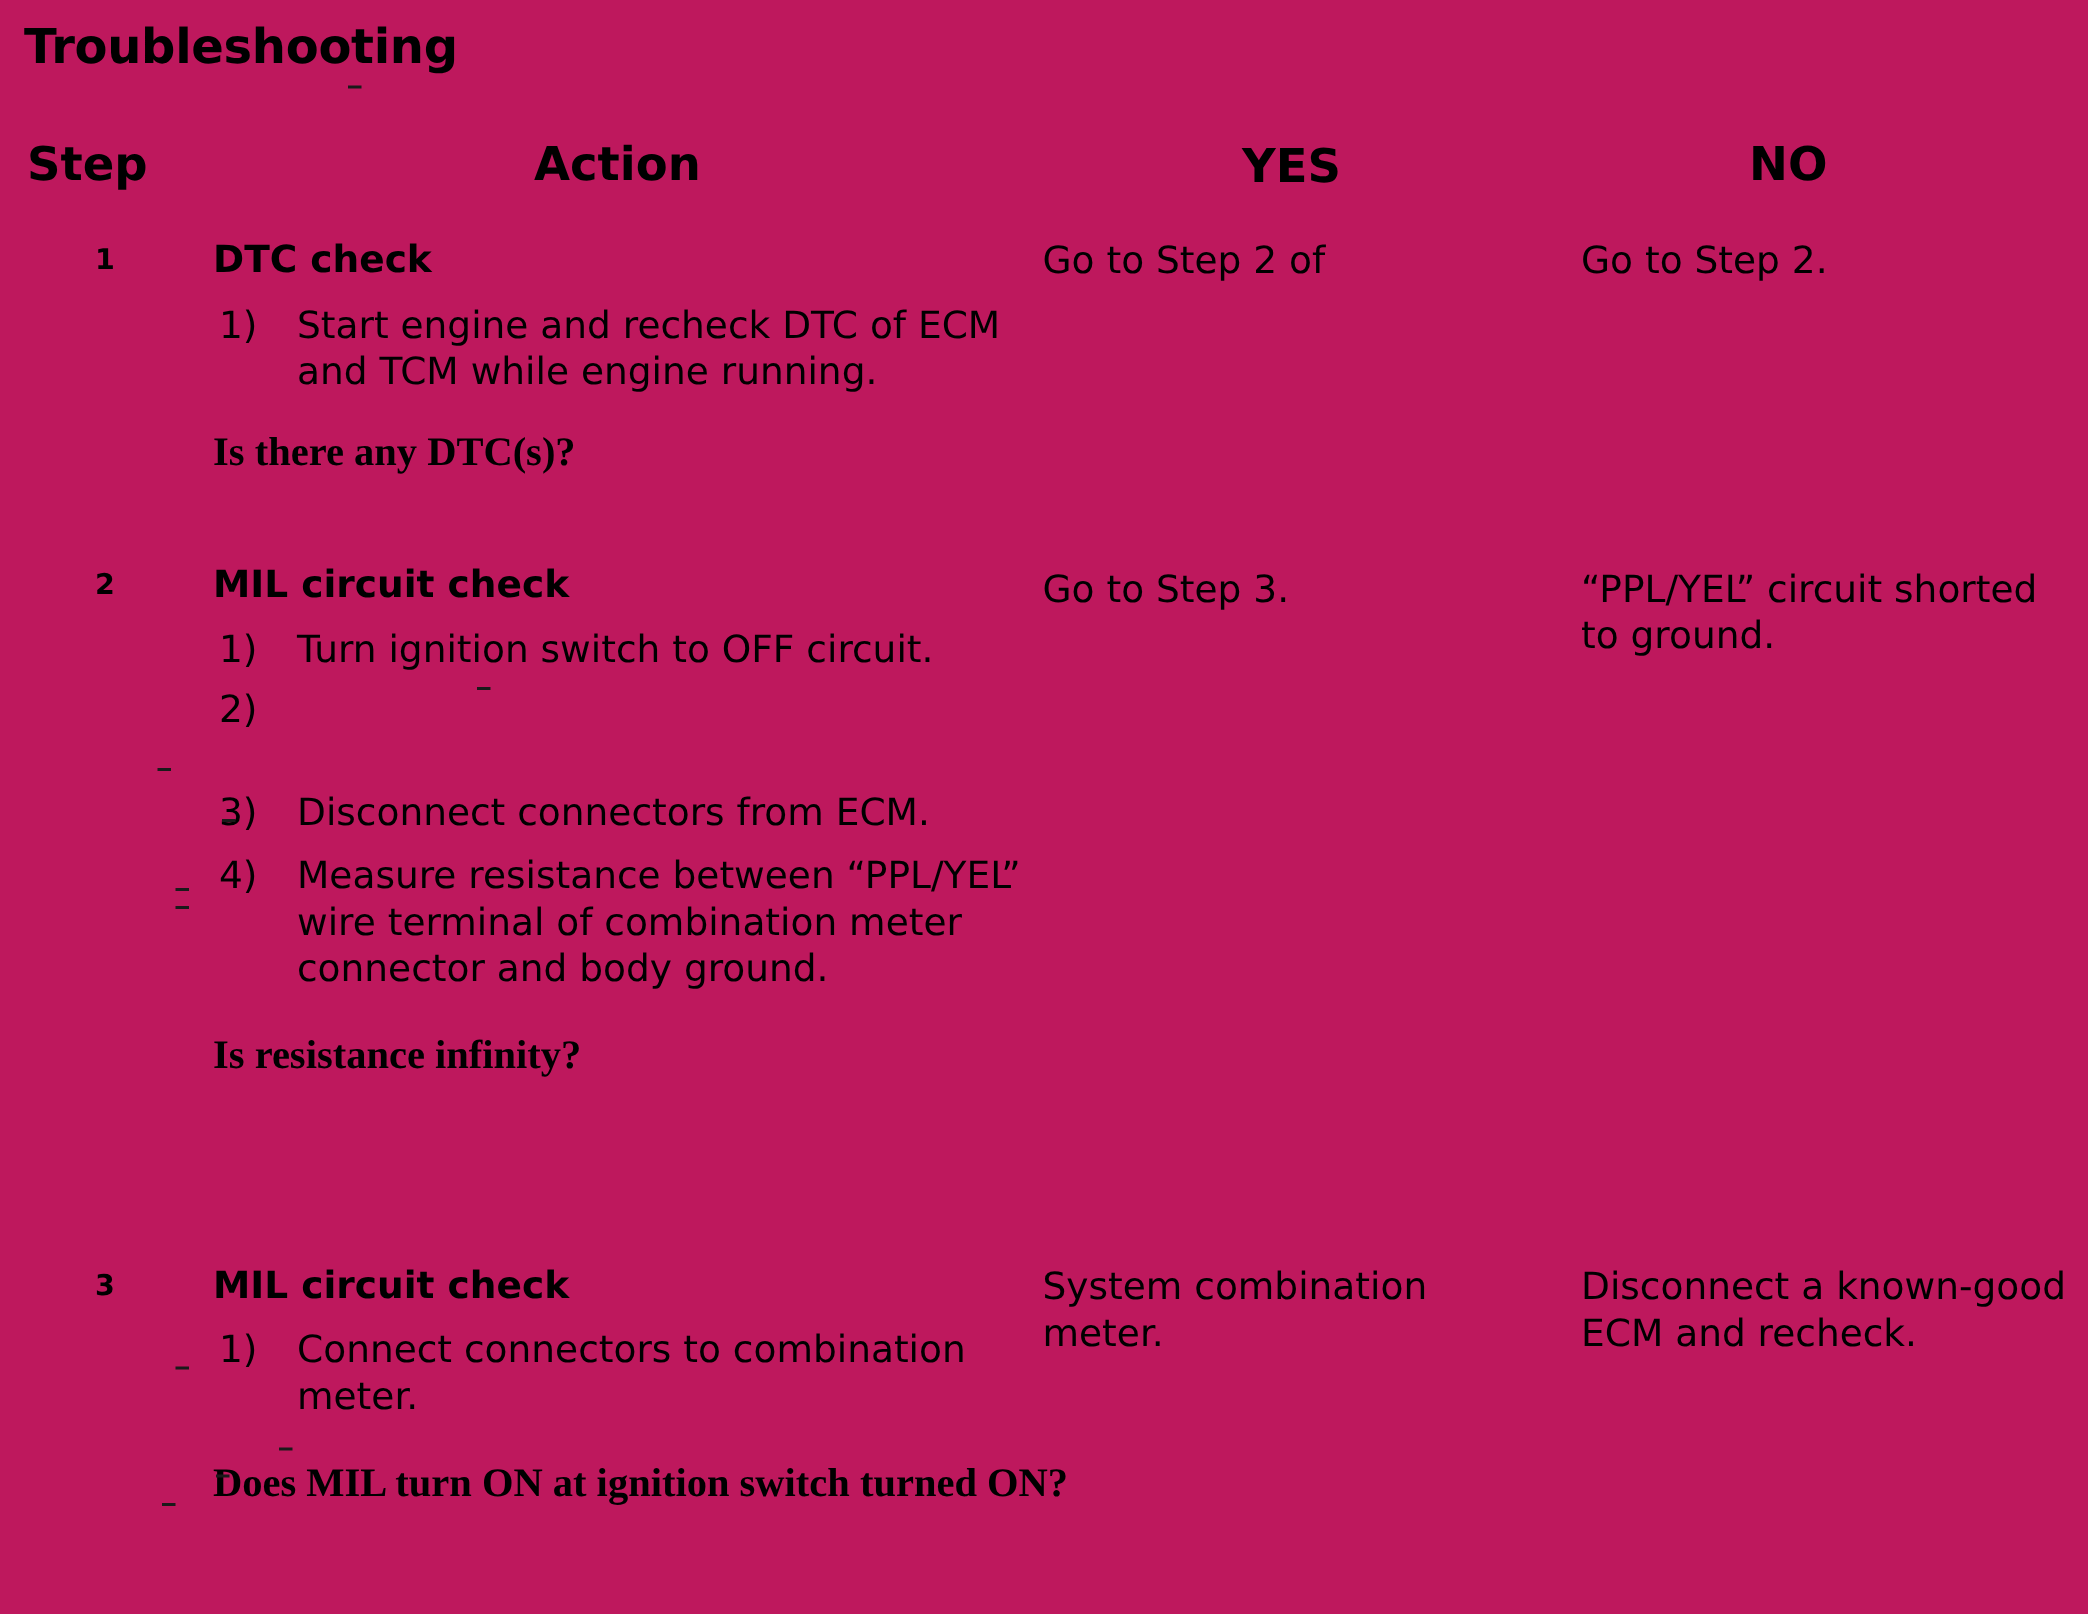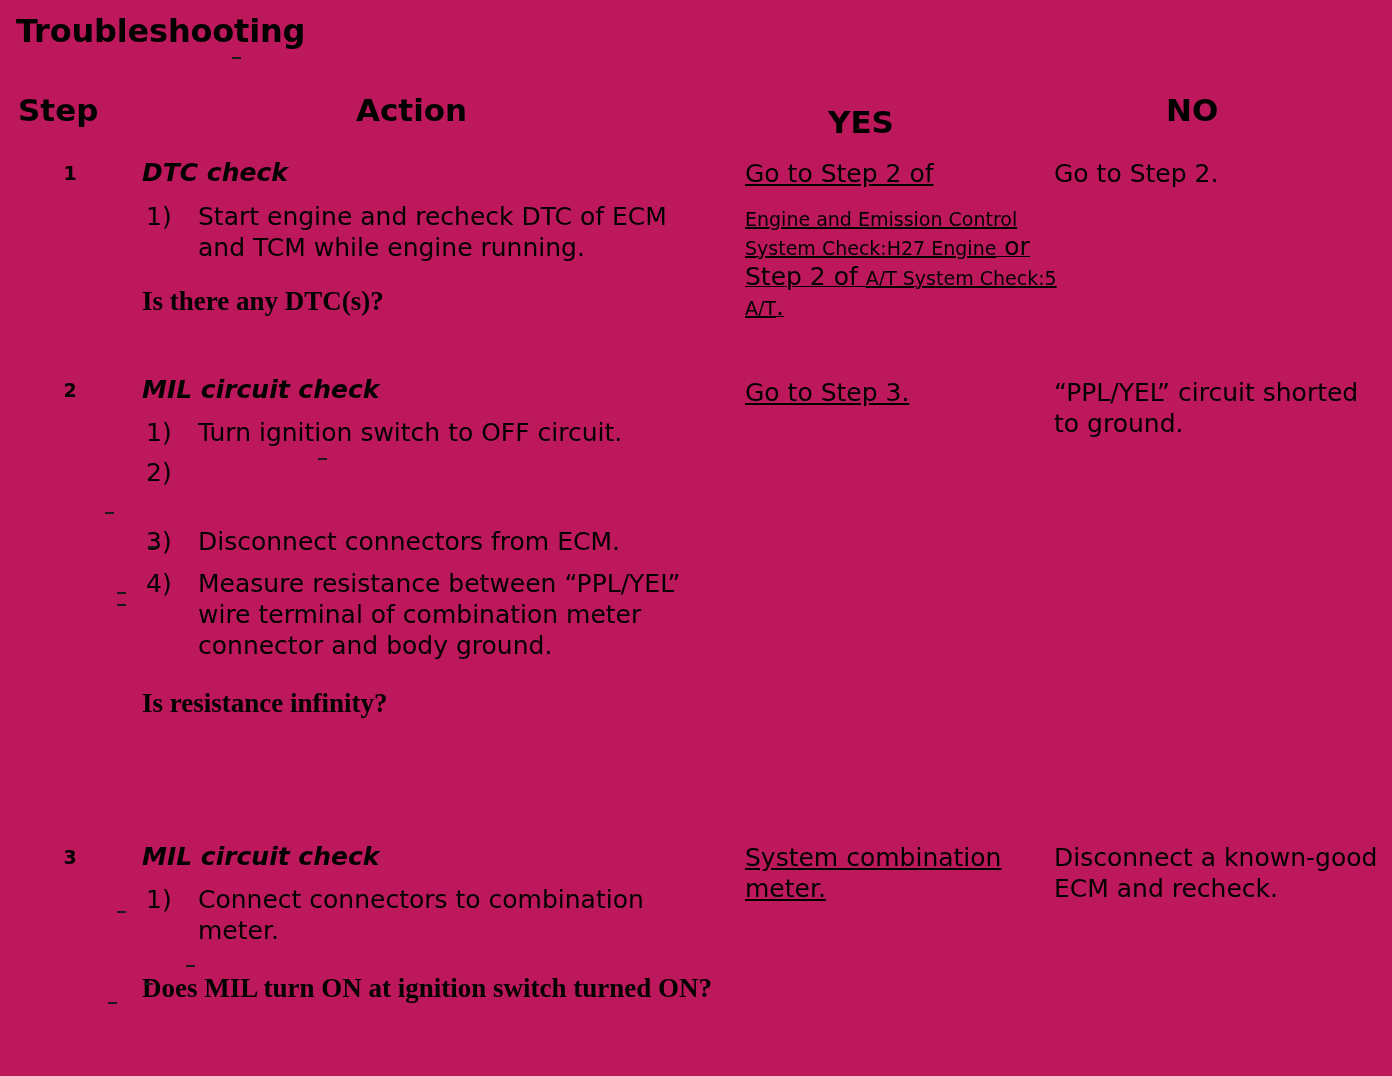--- a/index.html
+++ b/index.html
@@ -38,21 +38,21 @@
   .col-head {
     position: absolute;
     font-family: "DejaVu Sans", sans-serif;
     font-weight: bold;
     font-size: 31px;
     line-height: 36px;
     white-space: nowrap;
   }
   .col-head.step   { left: 18px;  top: 92px; }
   .col-head.action { left: 356px; top: 92px; }
-  .col-head.yes    { left: 828px; top: 104px; }
+  .col-head.yes    { left: 828px; top: 93px; }
   .col-head.no     { left: 1166px;top: 92px; }
 
   
   .row { position: absolute; left: 0; width: 1392px; }
   .cell-step {
     position: absolute;
     left: 40px;
     width: 60px;
     text-align: center;
     font-family: "DejaVu Sans", sans-serif;
@@ -60,39 +60,37 @@
     font-size: 19px;
     line-height: 22px;
   }
   .cell-action {
     position: absolute;
     left: 142px;
     width: 575px;
   }
   .cell-yes {
     position: absolute;
-    left: 745px;
+    left: 695px;
     width: 320px;
-    text-decoration: underline;
   }
   .cell-no {
     position: absolute;
     left: 1054px;
     width: 330px;
   }
 
   
   .bold-head {
     font-family: "DejaVu Sans", sans-serif;
     font-weight: bold;
     font-size: 25px;
     line-height: 30px;
     margin: 0;
     white-space: nowrap;
-    font-style: italic;
   }
   .bold-question {
     font-family: Liberation Serif, serif;
     font-weight: bold;
     font-size: 27px;
     line-height: 33px;
     margin: 0;
   }
   .body-text {
     font-family: "DejaVu Sans", sans-serif;
@@ -171,23 +169,20 @@
         <li>
           <span class="marker">1)</span>
           <span>Start engine and recheck DTC of ECM and TCM while engine running.</span>
         </li>
       </ol>
       <p class="bold-question" style="margin-top:22px;">Is there any DTC(s)?</p>
     </div>
 
     <div class="cell-yes" style="top:0;">
       <p class="body-text">Go to Step 2 of</p>
-      <p class="ref-block" style="margin-top:18px;">
-        <span class="ref">Engine and Emission Control System Check:H27 Engine</span><span class="plain-mid"> or Step 2 of </span><span class="ref">A/T System Check:5 A/T</span><span class="plain-mid">.</span>
-      </p>
     </div>
 
     <div class="cell-no" style="top:0;">
       <p class="body-text">Go to Step 2.</p>
     </div>
   </div>
 
   <div class="row" style="top:375px;">
 
     <div class="cell-step" style="top:4px;">2</div>

